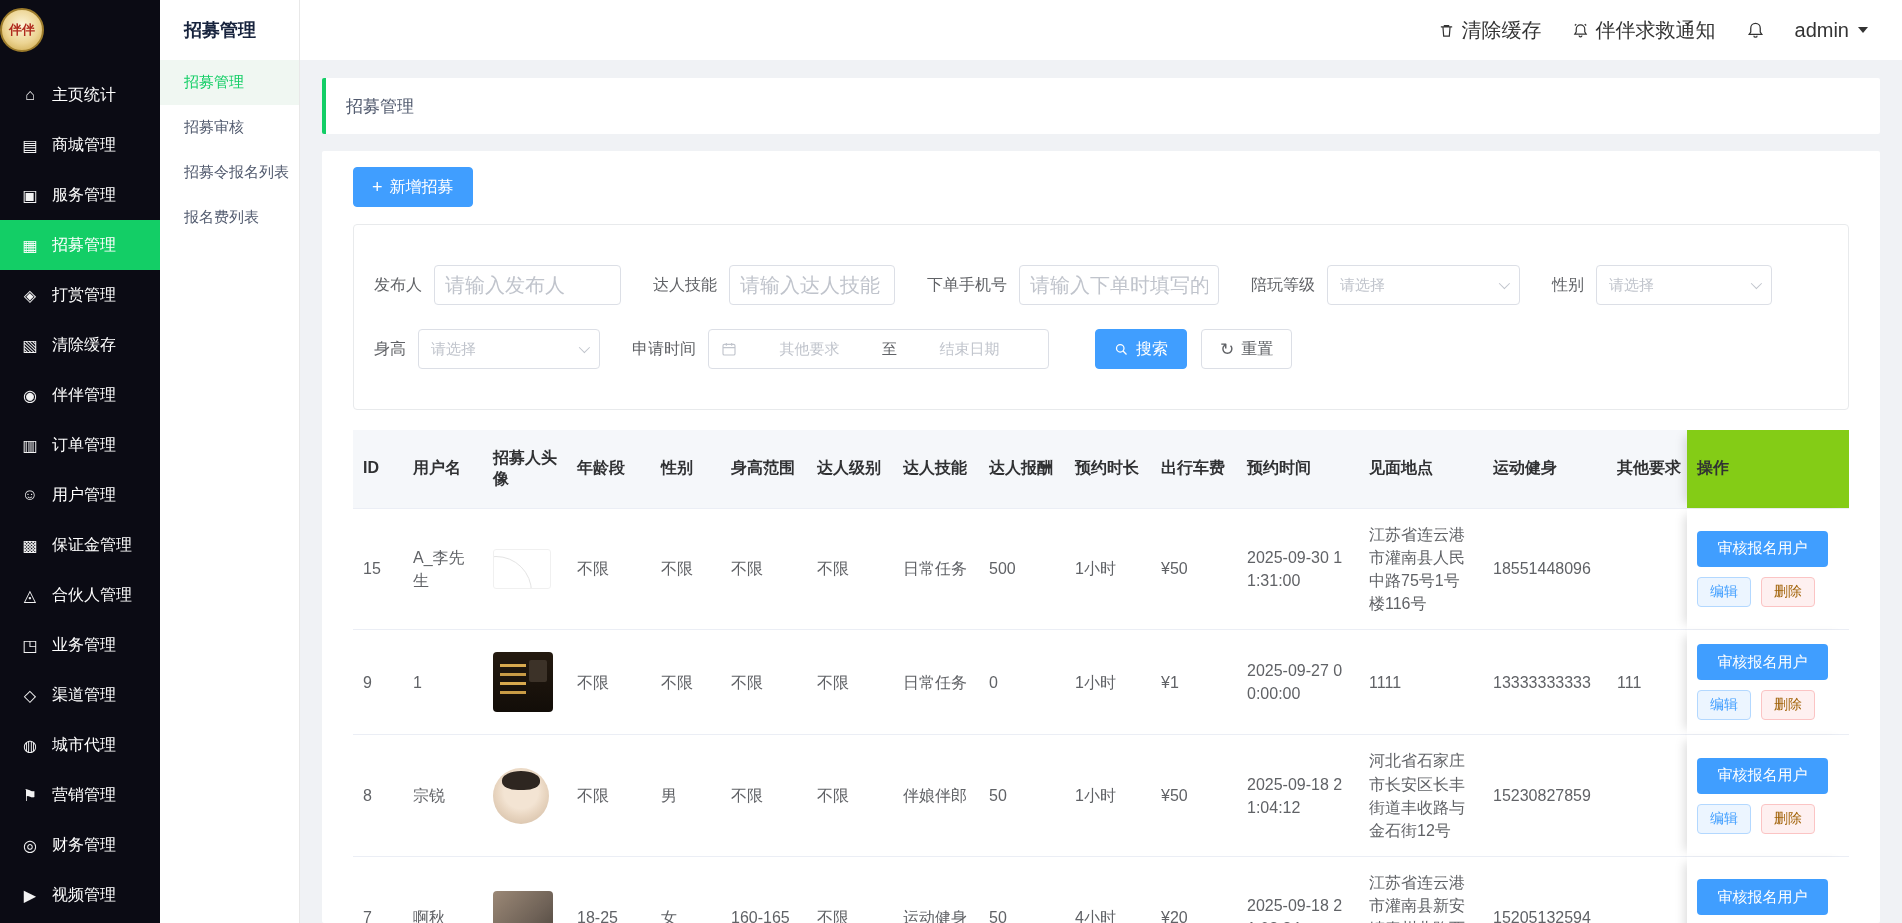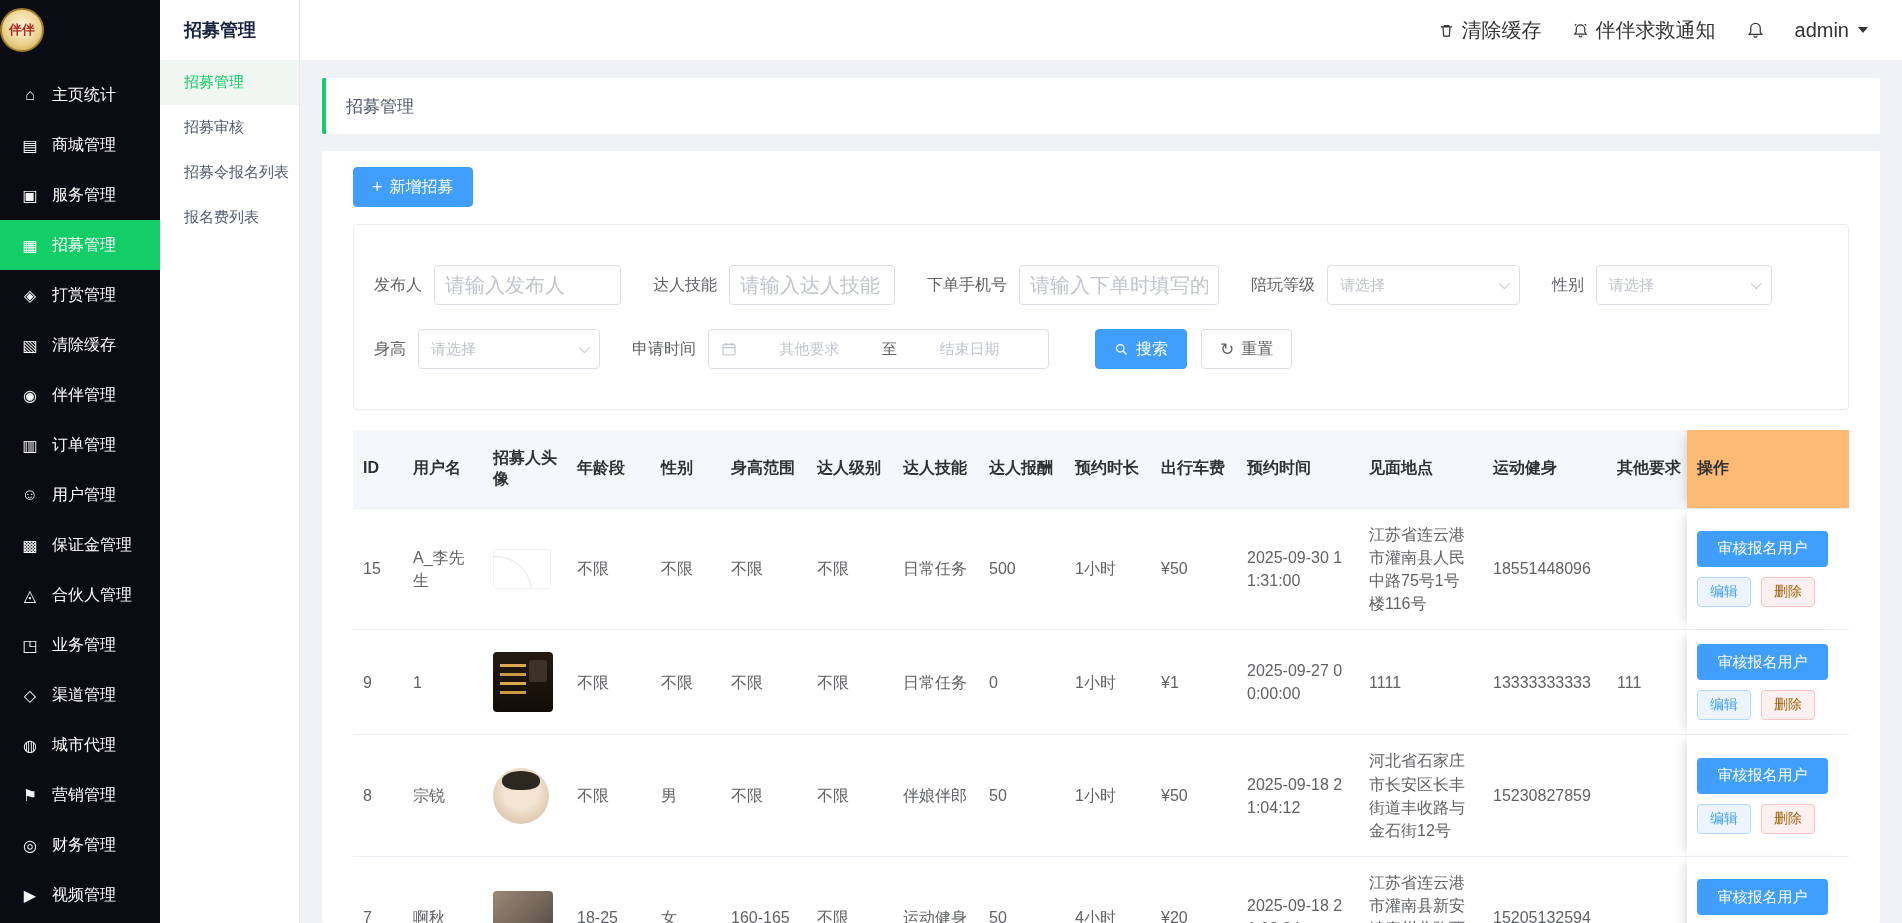--- a/index.html
+++ b/index.html
@@ -54,21 +54,21 @@
   .date-sep{color:#606266}
   .ml14{margin-left:14px}
 
   
   .table-wrap{margin-top:20px;overflow-x:auto;overflow-y:hidden;position:relative;scrollbar-width:none;flex:1;min-height:0}
   .table-wrap::-webkit-scrollbar{display:none}
   table{border-collapse:separate;border-spacing:0;table-layout:fixed;min-width:1566px}
   th,td{border-bottom:1px solid #ebeef5;padding:14px 10px;text-align:left;vertical-align:middle;font-size:16px;color:#606266;word-break:break-all;line-height:1.45}
   thead th{background:#f5f7fa;color:#303133;font-weight:bold;padding:18px 10px;line-height:1.3}
   .ops-col{position:sticky;right:0;background:#fff;box-shadow:-8px 0 10px -6px rgba(0,0,0,.15)}
-  thead .ops-col{background:#fdba74}
+  thead .ops-col{background:#84cc16}
   .btn-review{background:#409eff;color:#fff;border:none;border-radius:4px;height:36px;padding:0 12px;font-size:15px;cursor:pointer;width:131px;white-space:nowrap}
   .op-row{display:flex;gap:10px;margin-top:10px}
   .btn-mini{height:30px;padding:0 12px;border-radius:4px;font-size:14px;cursor:pointer}
   .btn-edit{background:#ecf5ff;border:1px solid #b3d8ff;color:#409eff}
   .btn-del{background:#fef0f0;border:1px solid #fbc4c4;color:#a16207}
 
   
   .avatar{display:block}
   .avatar-blank{width:58px;height:40px;background:#fff;border:1px solid #f0f0f0;border-radius:3px;position:relative;overflow:hidden}
   .avatar-blank::after{content:"";position:absolute;width:70px;height:70px;border-radius:50%;border:1px solid #e3e3e3;left:-34px;top:6px}

